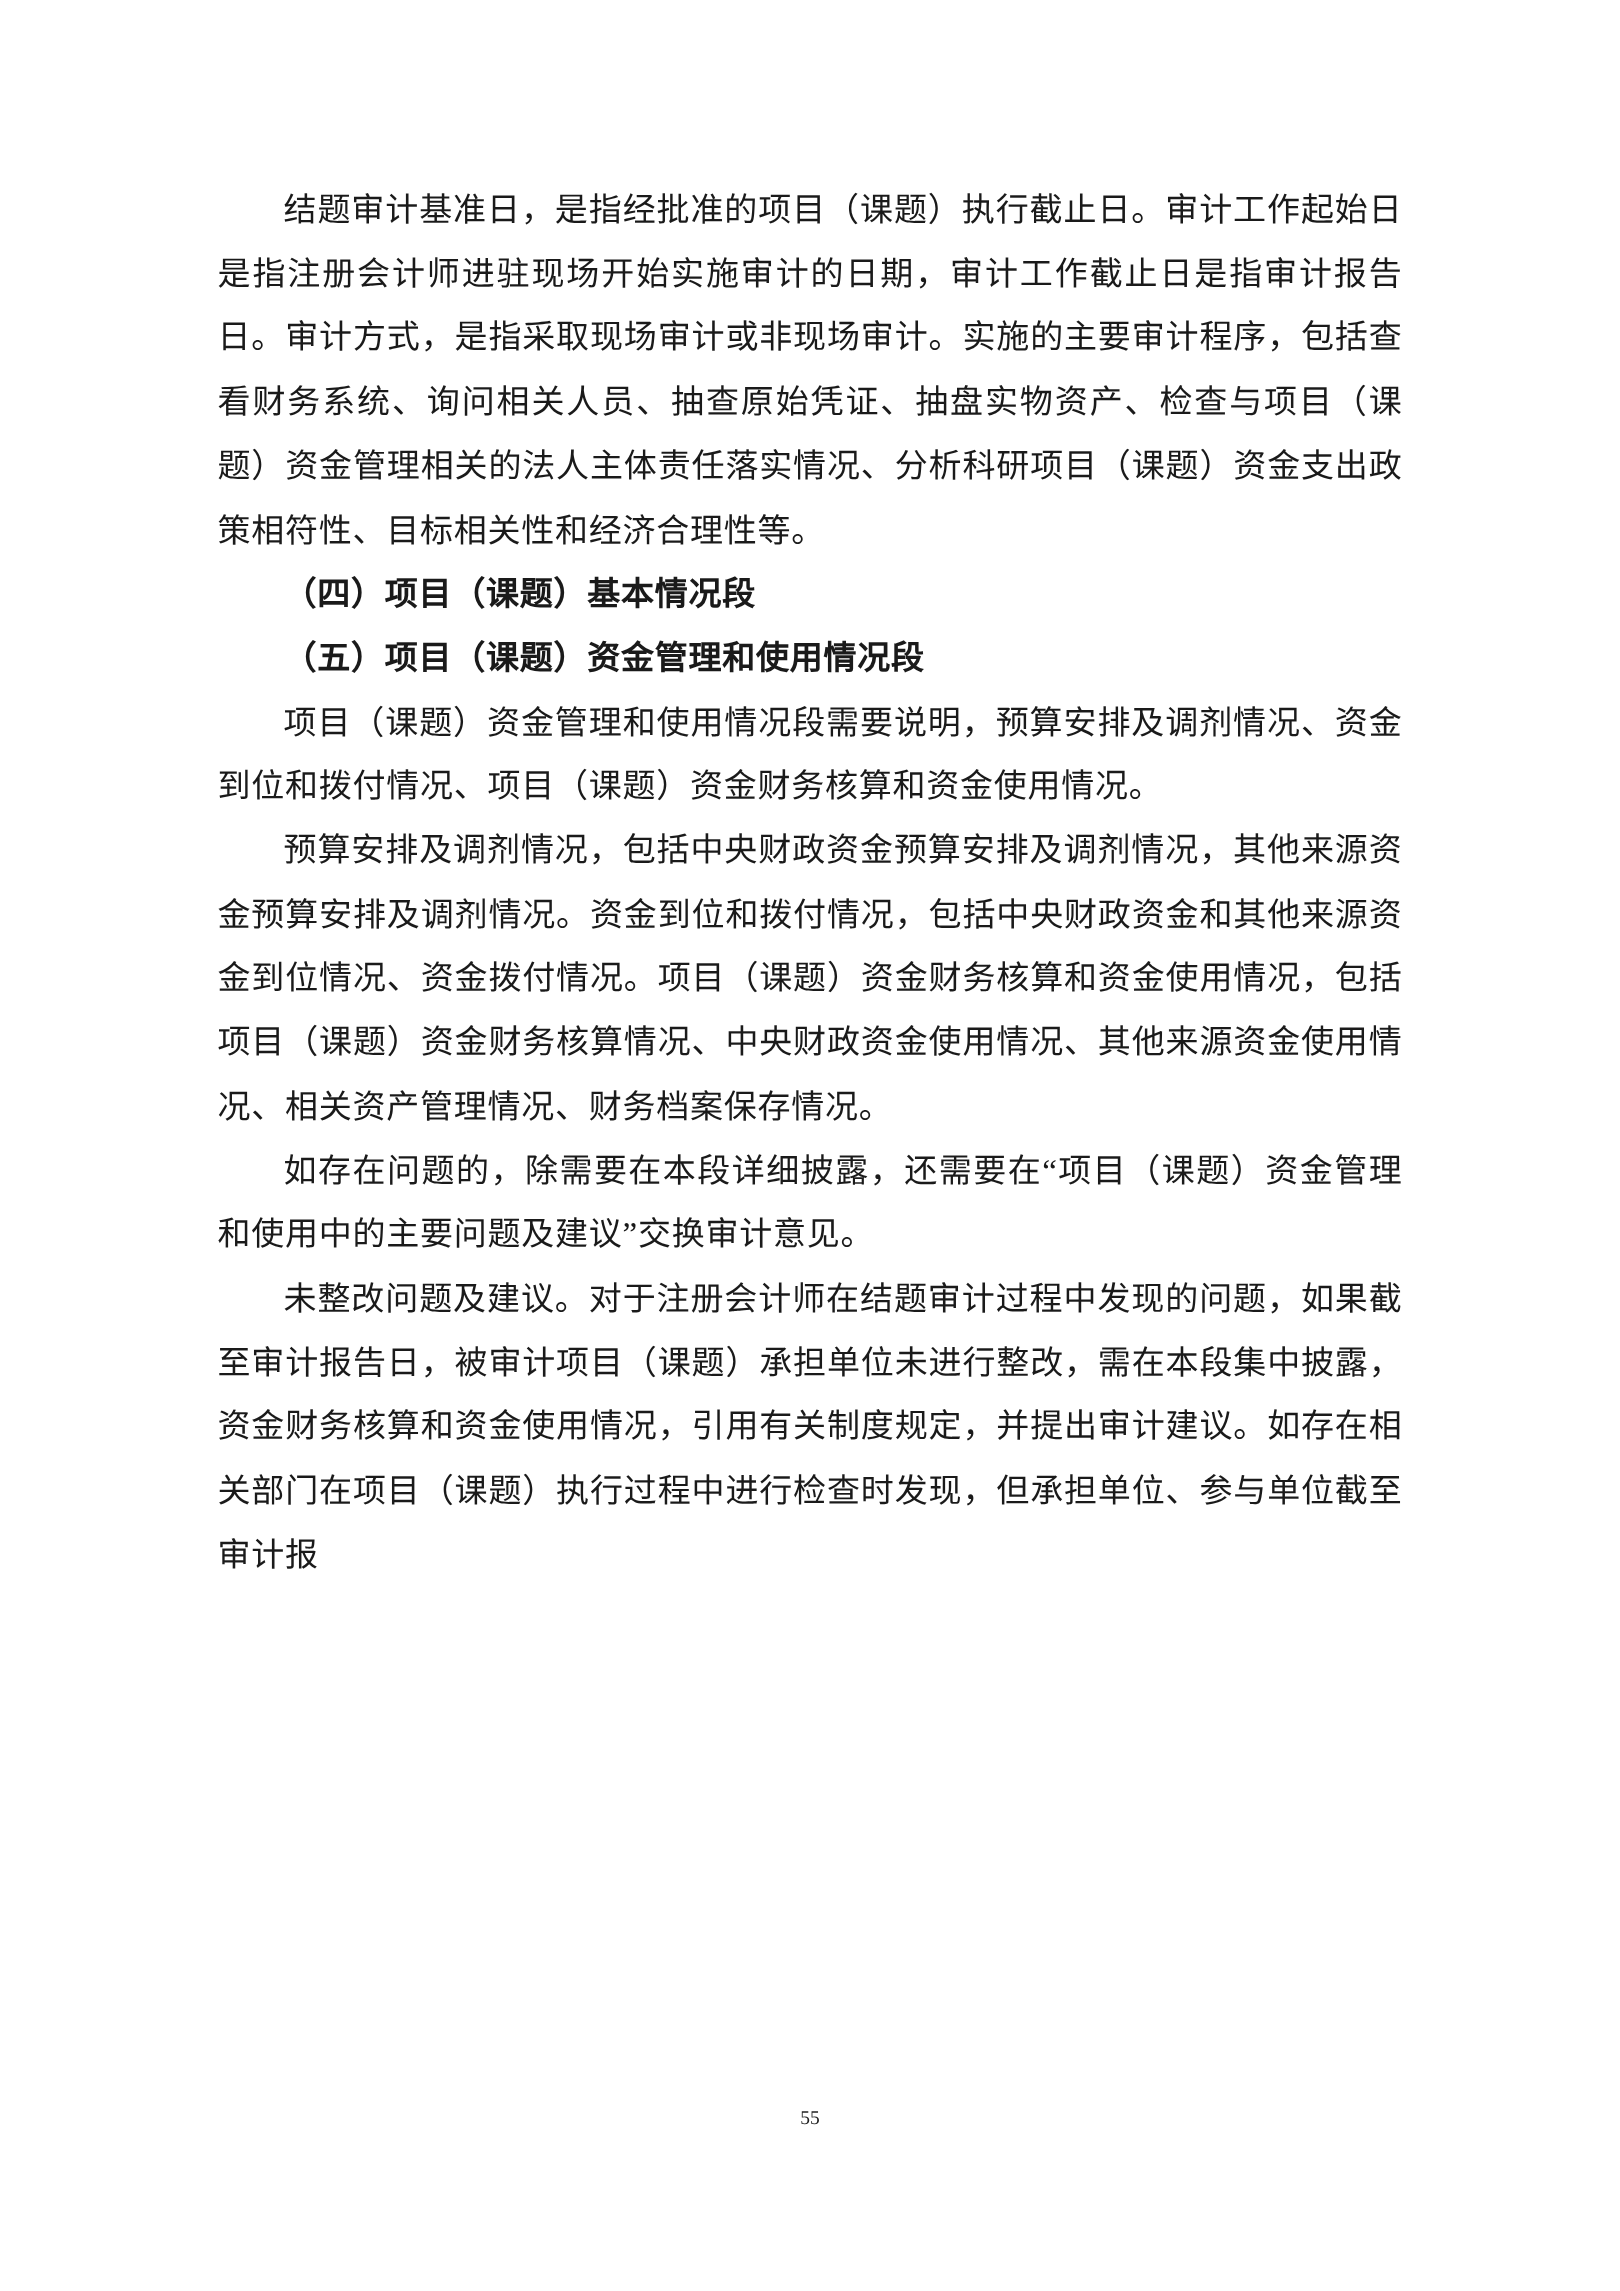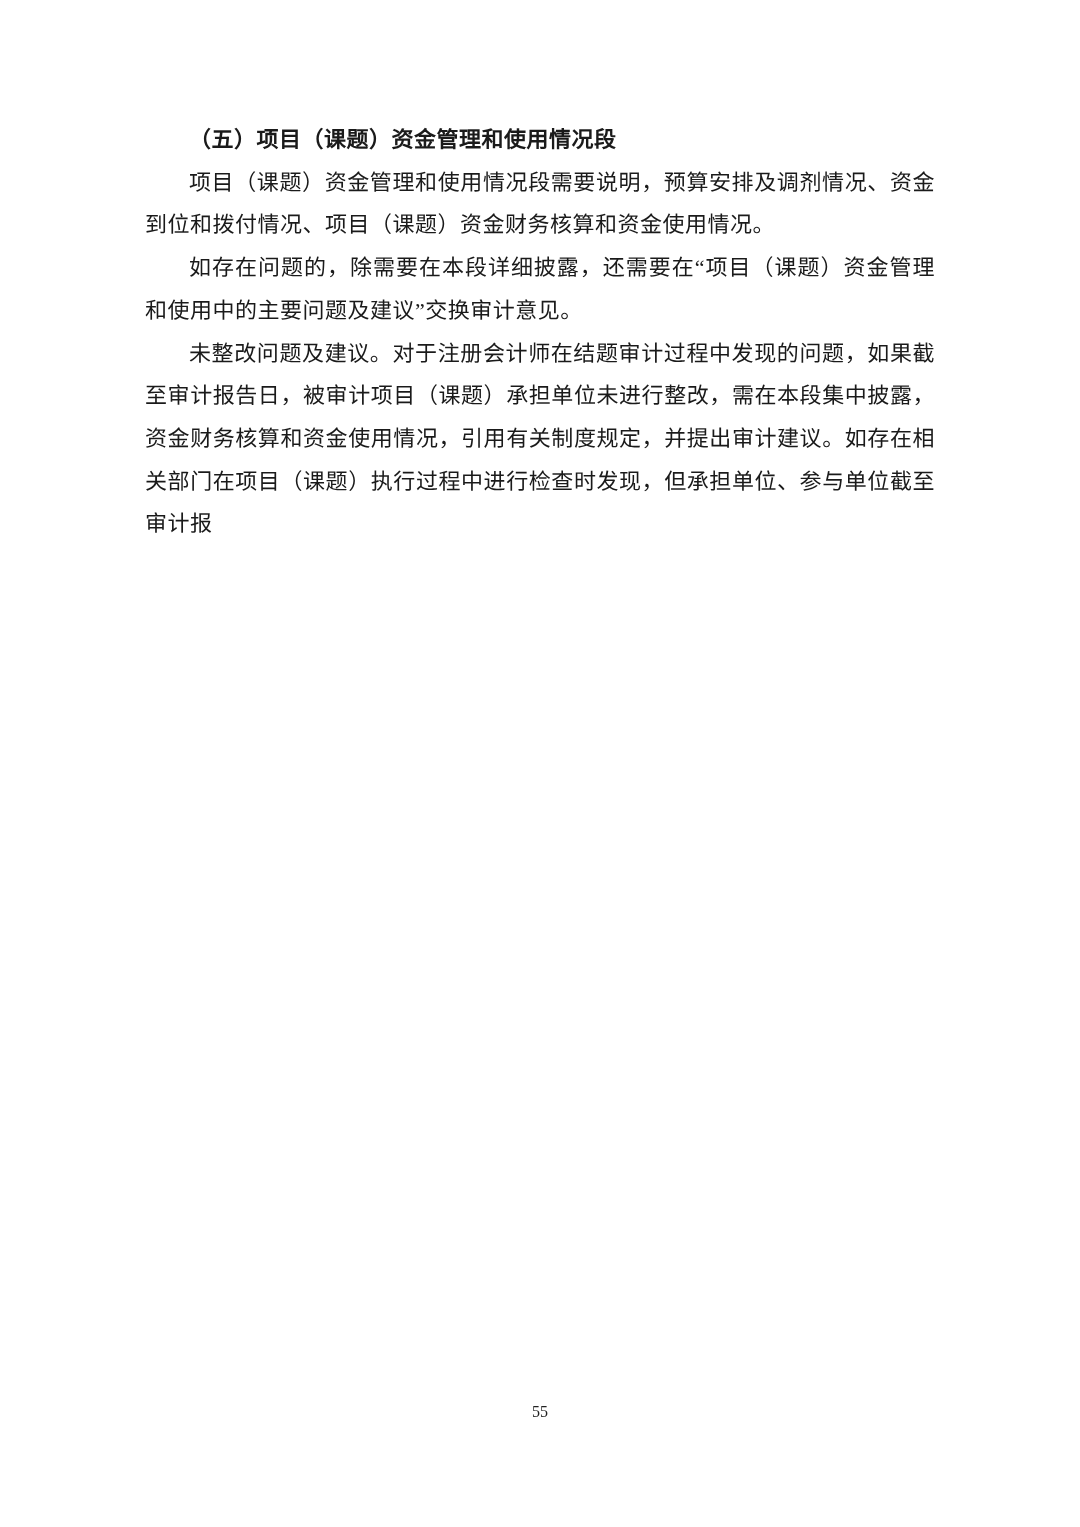--- a/index.html
+++ b/index.html
@@ -36,29 +36,32 @@
   }
   .content h3 {
     font-weight: bold;
   }
   .footer {
     position: absolute;
     top: 1400px;
     left: 0;
     width: 100%;
     text-align: center;
-    font-size: 16px;
+    font-size: 13px;
     line-height: 24px;
     color: #222222;
   }
 </style>
 </head>
 <body>
 
 <div class="page">
   <div class="content">
+    <p class="para">结题审计基准日，是指经批准的项目（课题）执行截止日。审计工作起始日是指注册会计师进驻现场开始实施审计的日期，审计工作截止日是指审计报告日。审计方式，是指采取现场审计或非现场审计。实施的主要审计程序，包括查看财务系统、询问相关人员、抽查原始凭证、抽盘实物资产、检查与项目（课题）资金管理相关的法人主体责任落实情况、分析科研项目（课题）资金支出政策相符性、目标相关性和经济合理性等。</p>
+    <h3 class="heading">（四）项目（课题）基本情况段</h3>
     <h3 class="heading">（五）项目（课题）资金管理和使用情况段</h3>
     <p class="para">项目（课题）资金管理和使用情况段需要说明，预算安排及调剂情况、资金到位和拨付情况、项目（课题）资金财务核算和资金使用情况。</p>
+    <p class="para">预算安排及调剂情况，包括中央财政资金预算安排及调剂情况，其他来源资金预算安排及调剂情况。资金到位和拨付情况，包括中央财政资金和其他来源资金到位情况、资金拨付情况。项目（课题）资金财务核算和资金使用情况，包括项目（课题）资金财务核算情况、中央财政资金使用情况、其他来源资金使用情况、相关资产管理情况、财务档案保存情况。</p>
     <p class="para">如存在问题的，除需要在本段详细披露，还需要在“项目（课题）资金管理和使用中的主要问题及建议”交换审计意见。</p>
     <p class="para">未整改问题及建议。对于注册会计师在结题审计过程中发现的问题，如果截至审计报告日，被审计项目（课题）承担单位未进行整改，需在本段集中披露，资金财务核算和资金使用情况，引用有关制度规定，并提出审计建议。如存在相关部门在项目（课题）执行过程中进行检查时发现，但承担单位、参与单位截至审计报</p>
   </div>
   <div class="footer">55</div>
 </div>
 
 </body></html>

